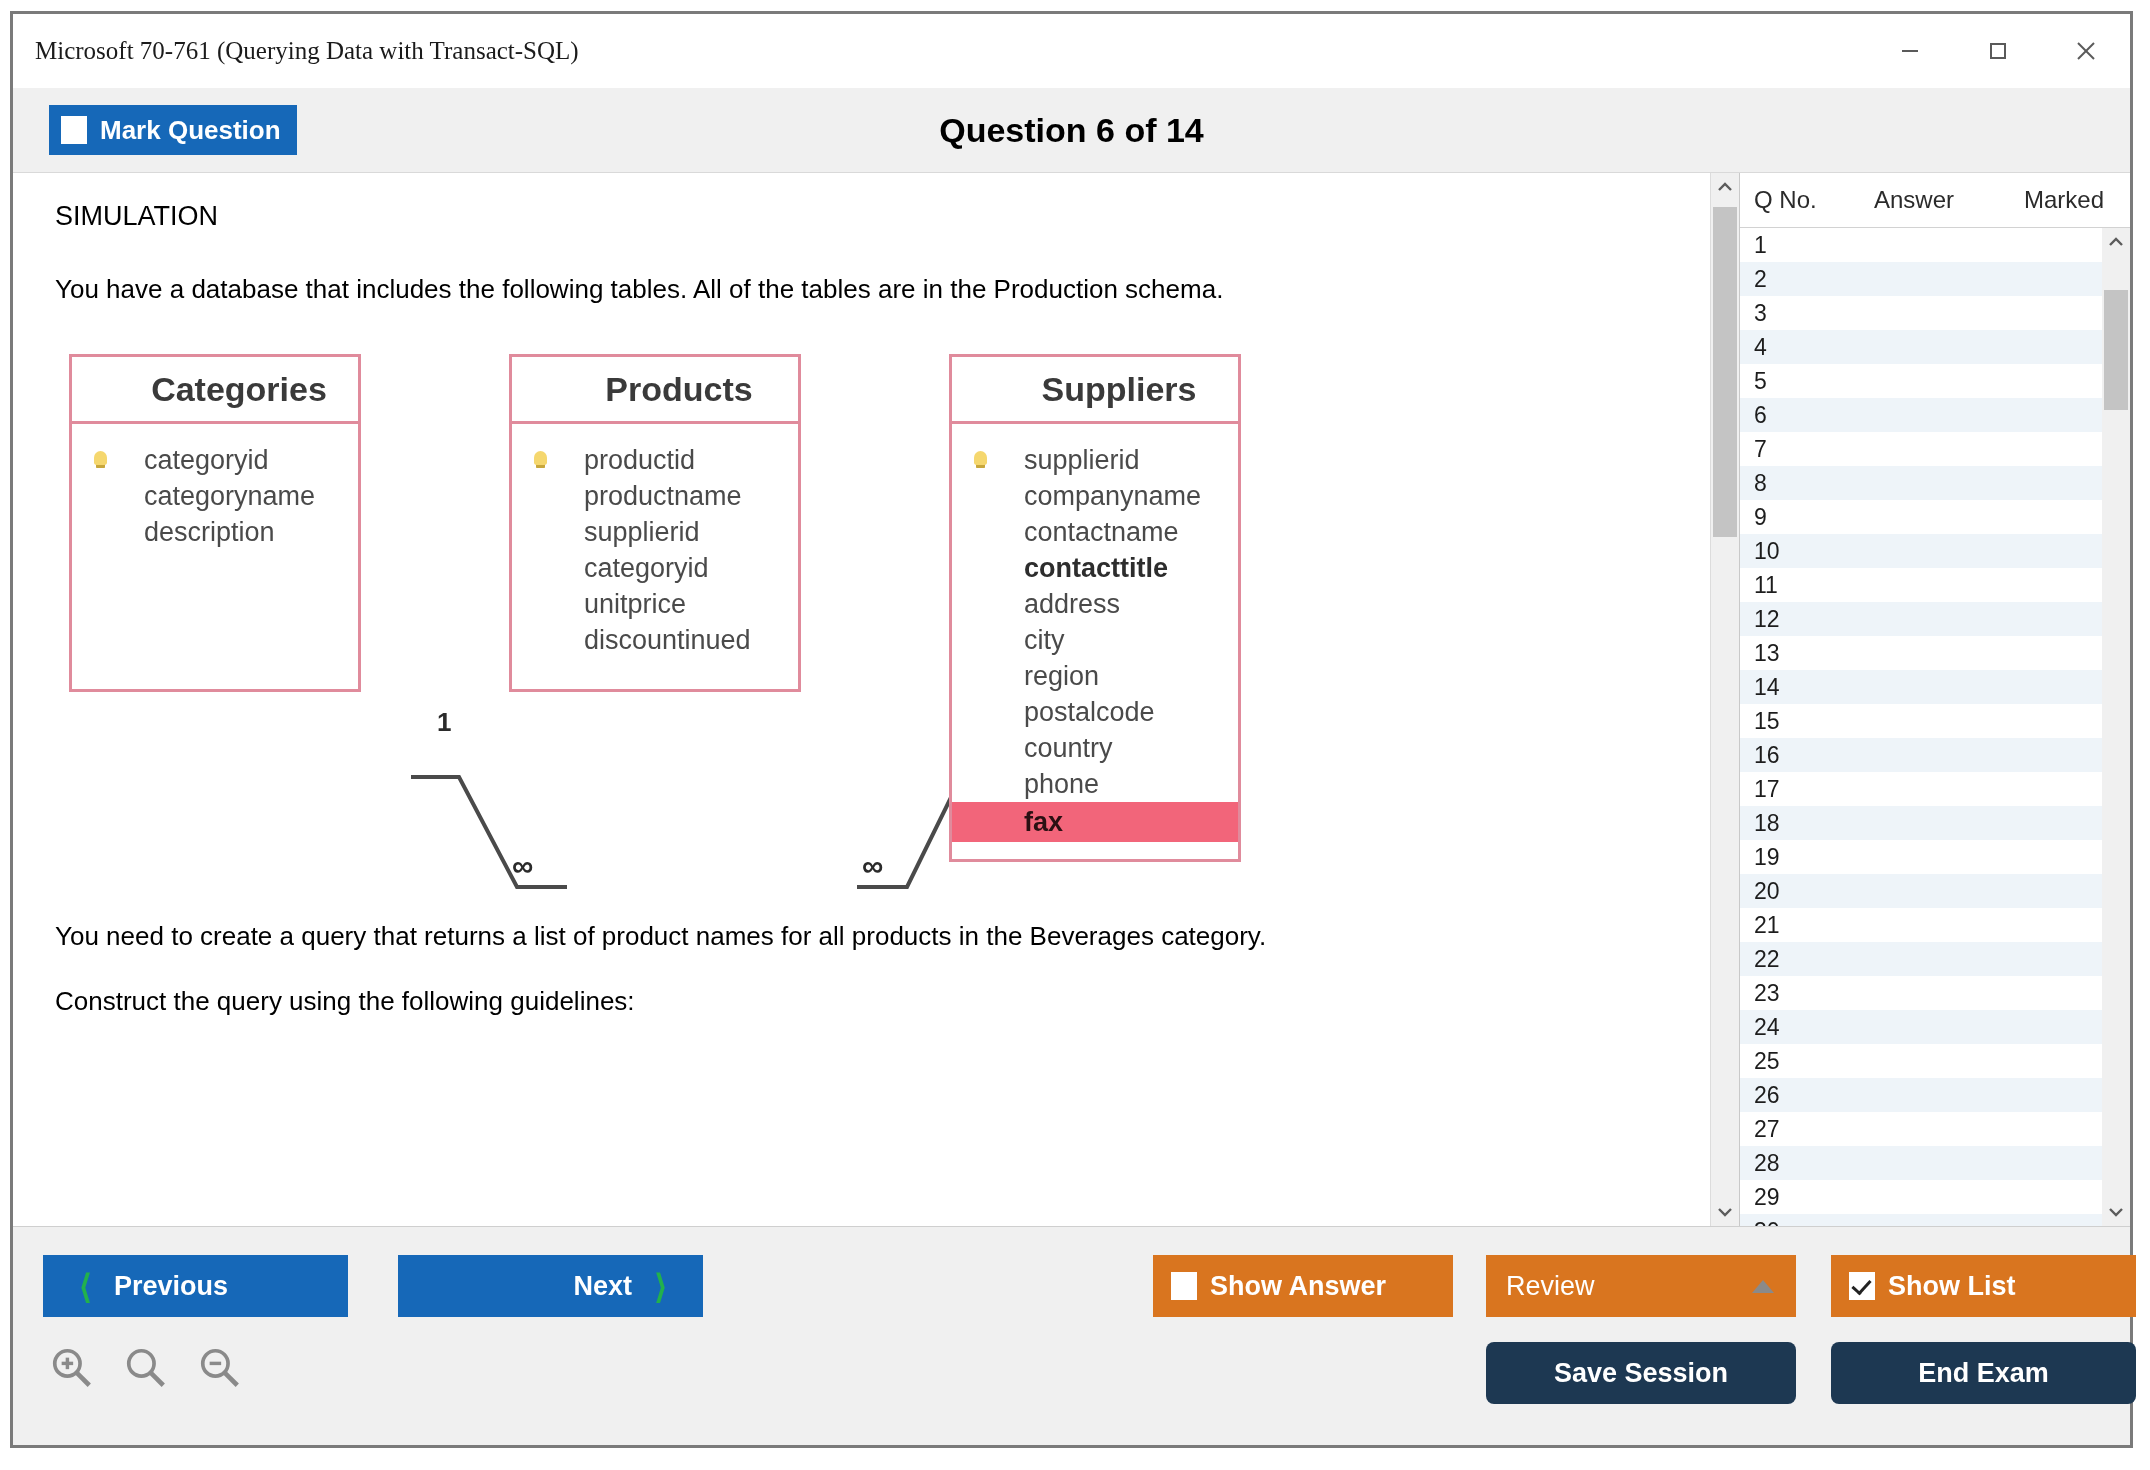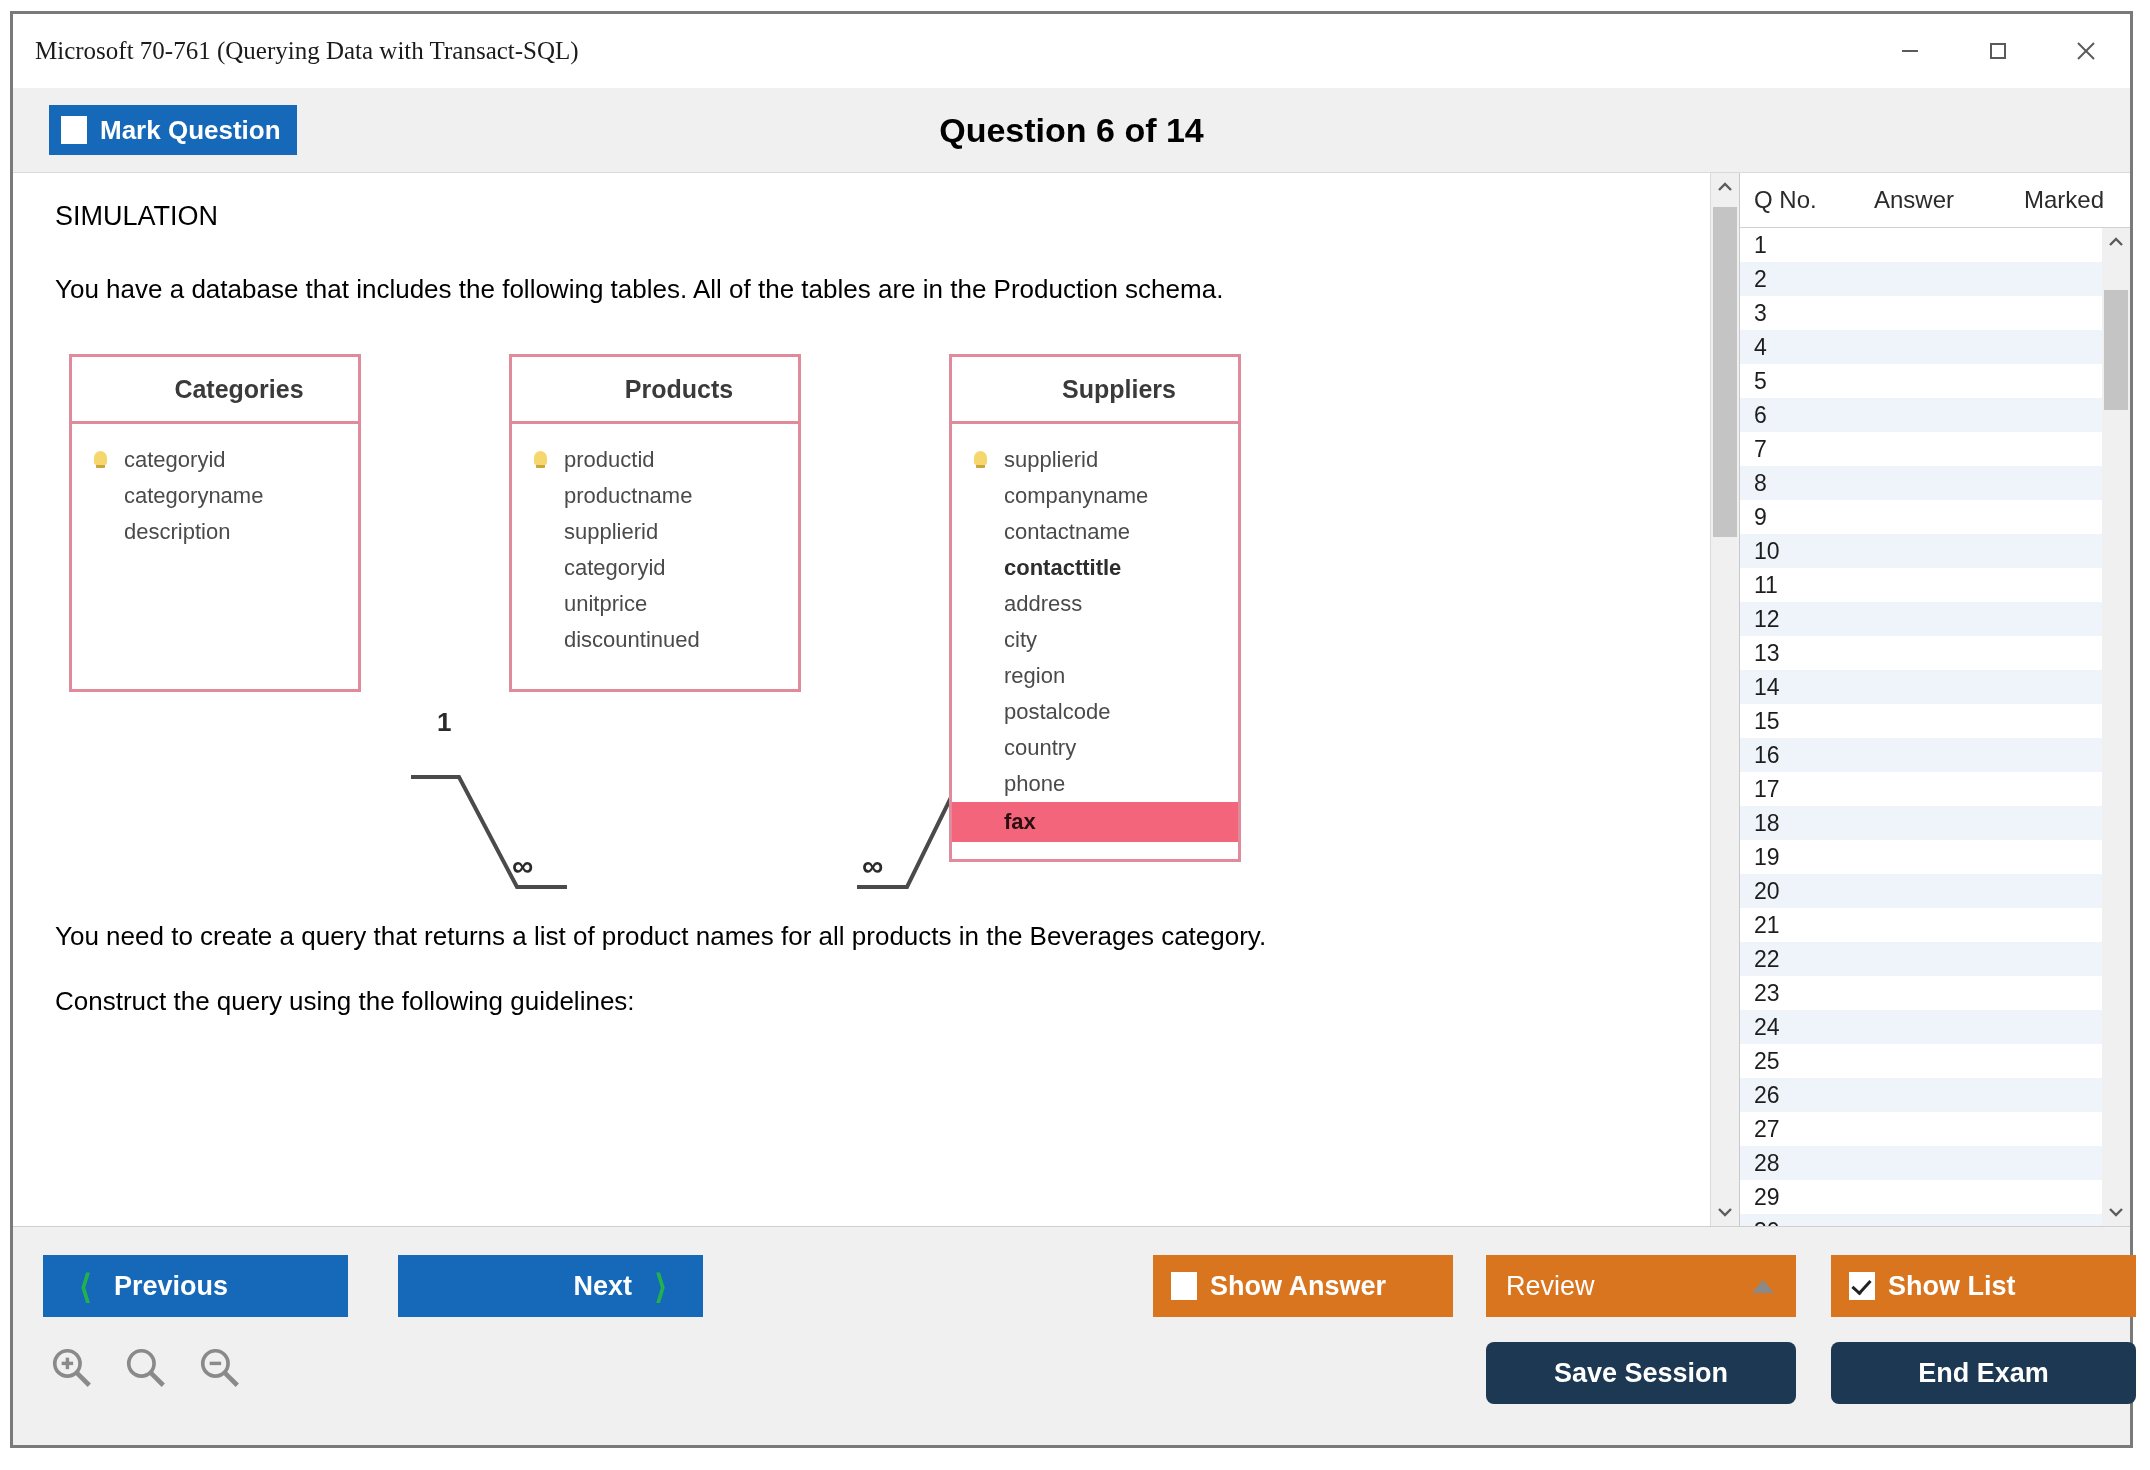--- a/index.html
+++ b/index.html
@@ -174,31 +174,31 @@
     border: 3px solid #e08b9c;
     background: #ffffff;
     box-sizing: border-box;
   }
   .tbl-head {
     height: 64px;
     border-bottom: 3px solid #e08b9c;
     display: flex;
     align-items: center;
     justify-content: center;
-    font-size: 25px;
+    font-size: 34px;
     color: #3a3a3a;
     font-weight: 600;
     padding-left: 48px;
   }
   .tbl-body { padding: 18px 0 10px 0; }
   .fld {
-    font-size: 22px;
+    font-size: 27px;
     color: #4a4a4a;
     line-height: 36px;
-    padding-left: 52px;
+    padding-left: 72px;
     position: relative;
     white-space: nowrap;
   }
   .fld.key::before {
     content: "";
     position: absolute;
     left: 22px;
     top: 9px;
     width: 13px;
     height: 14px;

